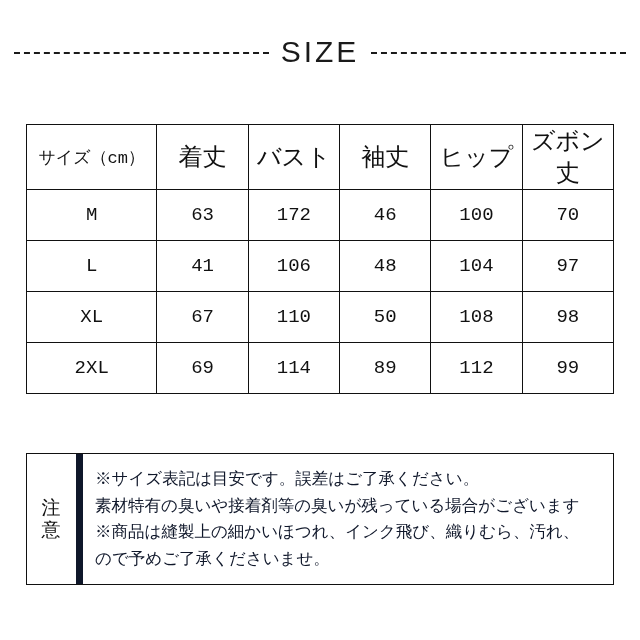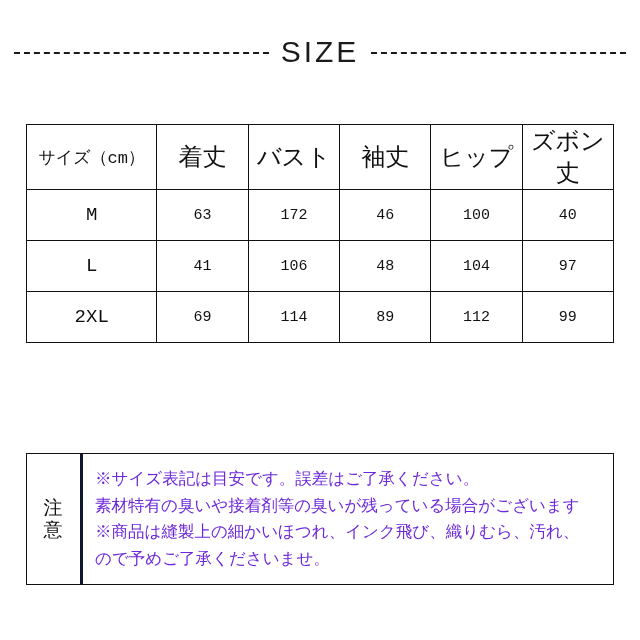--- a/index.html
+++ b/index.html
@@ -63,21 +63,21 @@
     border-collapse: collapse;
     width: 588px;
     table-layout: fixed;
   }
   table.size-table th,
   table.size-table td {
     border: 1px solid #111111;
     height: 50px;
     text-align: center;
     vertical-align: middle;
-    font-size: 15px;
+    font-size: 19px;
     font-weight: 400;
     color: #111111;
     padding: 0;
   }
   table.size-table th {
     font-weight: 400;
   }
   table.size-table th.col-name {
     font-size: 17px;
   }
@@ -97,21 +97,21 @@
     left: 26px;
     width: 588px;
     border: 1px solid #111111;
     box-sizing: border-box;
     display: flex;
     align-items: stretch;
     background: #ffffff;
   }
   .notice-label {
     flex: 0 0 56px;
-    border-right: 3px solid #0f172a;
+    border-right: 7px solid #0f172a;
     display: flex;
     align-items: center;
     justify-content: center;
     box-sizing: border-box;
   }
   .notice-label span {
     font-size: 19px;
     line-height: 1.15;
     letter-spacing: 1px;
     writing-mode: horizontal-tb;
@@ -121,21 +121,21 @@
     word-break: break-all;
   }
   .notice-body {
     flex: 1 1 auto;
     padding: 11px 10px 12px 12px;
     box-sizing: border-box;
   }
   .notice-line {
     font-size: 16.5px;
     line-height: 1.62;
-    color: #6d28d9;
+    color: #0f172a;
     white-space: nowrap;
   }
 </style>
 </head>
 <body>
 
 <div class="page">
 
   <div class="size-header">
     <div class="dash-rule left"></div>
@@ -163,29 +163,37 @@
           <th class="col-head">ズボン丈</th>
         </tr>
       </thead>
       <tbody>
         <tr>
           <td class="row-label">M</td>
           <td>63</td>
           <td>172</td>
           <td>46</td>
           <td>100</td>
-          <td>40</td>
+          <td>70</td>
         </tr>
         <tr>
           <td class="row-label">L</td>
           <td>41</td>
           <td>106</td>
           <td>48</td>
           <td>104</td>
           <td>97</td>
+        </tr>
+        <tr>
+          <td class="row-label">XL</td>
+          <td>67</td>
+          <td>110</td>
+          <td>50</td>
+          <td>108</td>
+          <td>98</td>
         </tr>
         <tr>
           <td class="row-label">2XL</td>
           <td>69</td>
           <td>114</td>
           <td>89</td>
           <td>112</td>
           <td>99</td>
         </tr>
       </tbody>

